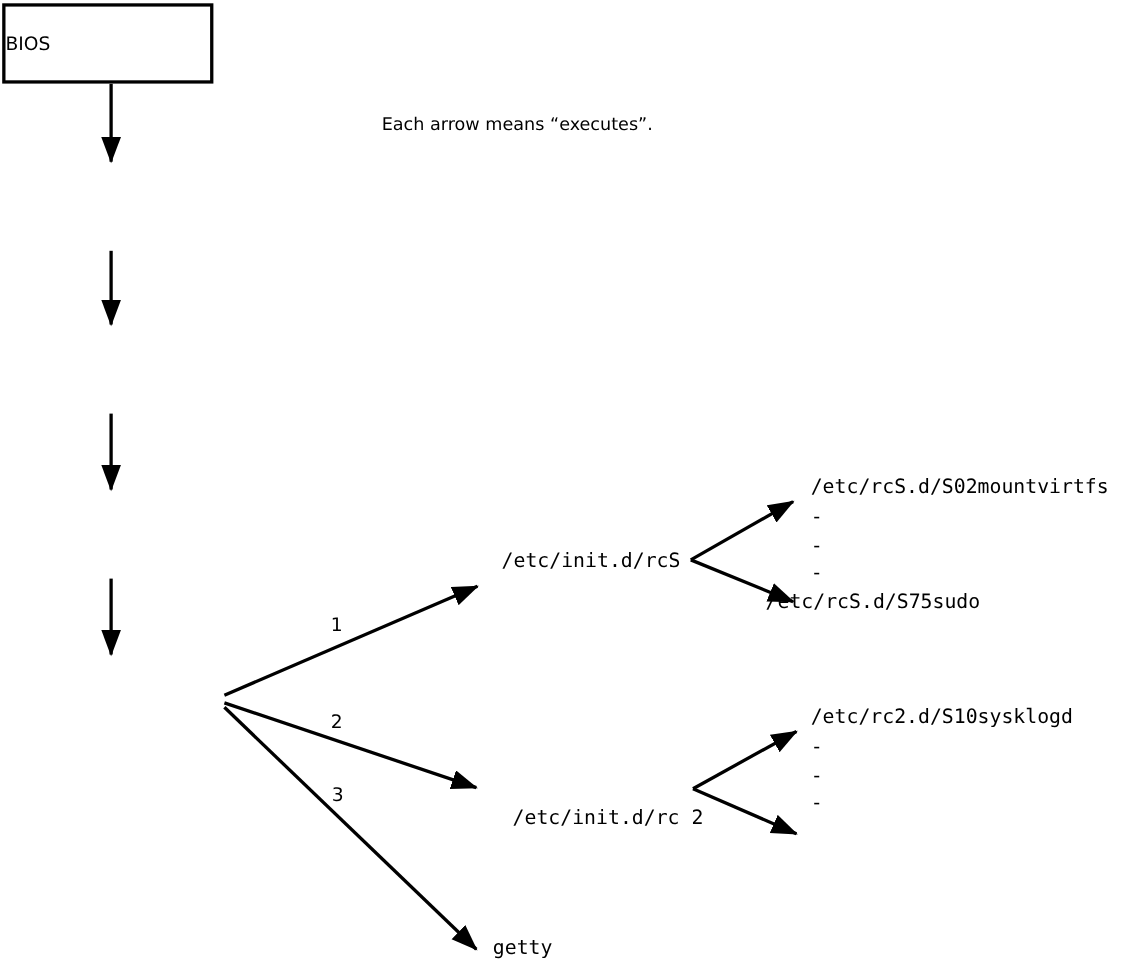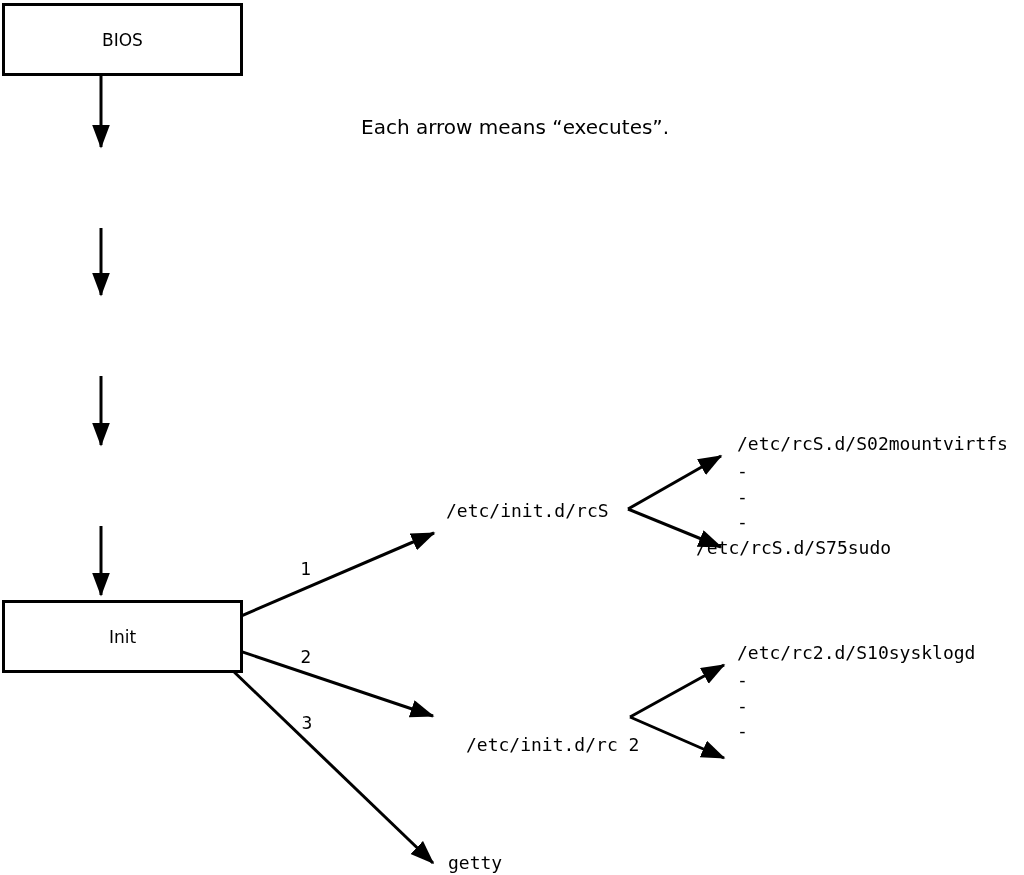--- a/index.html
+++ b/index.html
@@ -8,36 +8,35 @@
     width: 1024px;
     height: 875px;
     background: #ffffff;
     font-family: "DejaVu Sans", "Liberation Sans", sans-serif;
     color: #000000;
     overflow: hidden;
   }
   .box {
     position: absolute;
     left: 2px;
-    width: 241px;
+    width: 192px;
     height: 73px;
     border: 3px solid #000000;
     background: #ffffff;
     box-sizing: border-box;
     display: flex;
     align-items: center;
-    justify-content: center;
+    justify-content: flex-start;
     font-size: 17px;
   }
   .legend {
     position: absolute;
-    left: 361px;
+    left: 347px;
     top: 103px;
-    font-size: 20px;
-    margin-top: 12px;
+    font-size: 16px;
   }
   .mono {
     position: absolute;
     font-family: "DejaVu Sans Mono", "Liberation Mono", monospace;
     font-size: 18px;
     white-space: nowrap;
     transform: translateY(-50%);
   }
   .branch-num {
     position: absolute;
@@ -80,31 +79,28 @@
     <line x1="628" y1="509" x2="721" y2="456" marker-end="url(#ah)"></line>
     <line x1="628" y1="509" x2="721" y2="547" marker-end="url(#ah)"></line>
 
     <line x1="630" y1="717" x2="724" y2="665" marker-end="url(#ah)"></line>
     <line x1="630" y1="717" x2="724" y2="758" marker-end="url(#ah)"></line>
   </svg>
 
   <div class="box" style="top:3px;">
     <span>BIOS</span>
   </div>
-  <div class="box" style="top:600px;">
-    <span>Init</span>
-  </div>
 
   <div class="legend">Each arrow means “executes”.</div>
 
   <div class="branch-num" style="left:306px; top:569px;">1</div>
   <div class="branch-num" style="left:306px; top:657px;">2</div>
   <div class="branch-num" style="left:307px; top:723px;">3</div>
 
-  <div class="mono" style="left:446px; top:510px;text-align:center;">/etc/init.d/rcS</div>
+  <div class="mono" style="left:456px; top:510px;text-align:center;">/etc/init.d/rcS</div>
   <div class="mono" style="left:442px; top:744px;margin-left:24px;">/etc/init.d/rc 2</div>
   <div class="mono" style="left:448px; top:862px;">getty</div>
 
   <div class="mono" style="left:737px; top:443px;">/etc/rcS.d/S02mountvirtfs</div>
   <div class="mono" style="left:737px; top:470px;">-</div>
   <div class="mono" style="left:737px; top:496px;">-</div>
   <div class="mono" style="left:737px; top:521px;">-</div>
   <div class="mono" style="left:696px; top:547px;">/etc/rcS.d/S75sudo</div>
 
   <div class="mono" style="left:737px; top:652px;">/etc/rc2.d/S10sysklogd</div>

